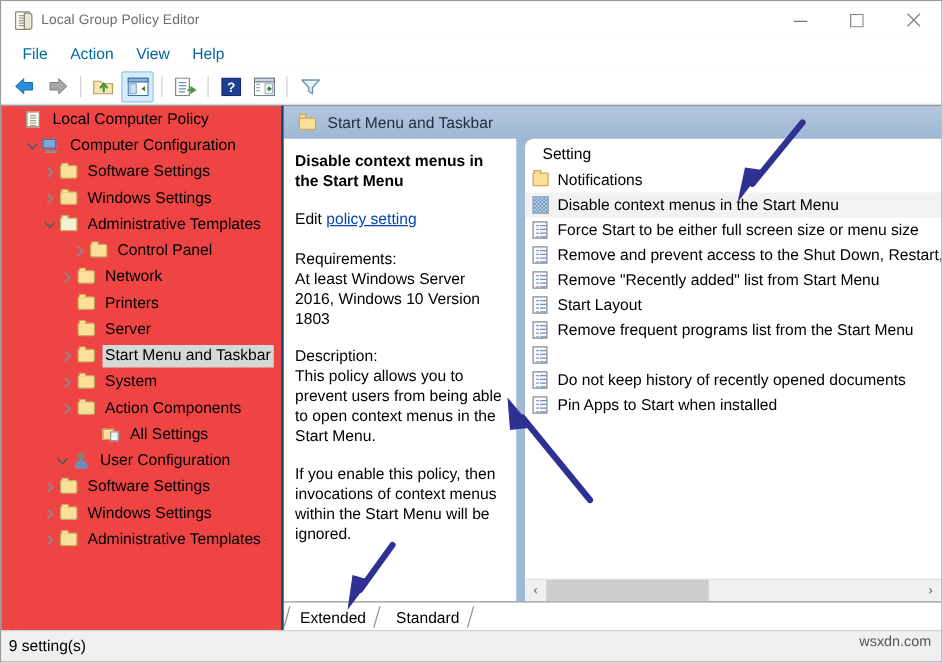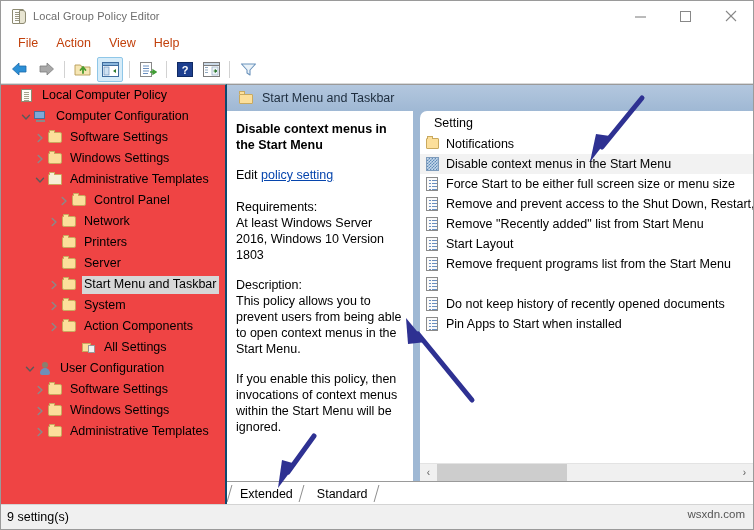--- a/index.html
+++ b/index.html
@@ -81,21 +81,21 @@
     height: 24px;
     display: flex;
     align-items: center;
     padding-left: 8px;
     flex: none;
     background: #ffffff;
   }
   .menu-item {
     padding: 3px 9px;
     font-size: 12.5px;
-    color: #c2410c;
+    color: #0369a1;
   }
 
   
   #toolbar {
     height: 28px;
     display: flex;
     align-items: center;
     padding-left: 6px;
     flex: none;
     background: #ffffff;
@@ -717,21 +717,21 @@
         <div class="tree-row" style="padding-left: 66px;">
           <span class="chev"></span>
           <span class="tree-icon">
             <div class="ico-all">
               <div class="f1"></div>
               <div class="f2"></div>
             </div>
           </span>
           <span class="tree-label">All Settings</span>
         </div>
-        <div class="tree-row" style="padding-left: 22px;">
+        <div class="tree-row" style="padding-left: 22px; margin-left: 20px;">
           <span class="chev">
             <svg width="10" height="10" viewBox="0 0 10 10">
               <path d="M1.5 3.2 L5 7 L8.5 3.2" fill="none" stroke="#5a5a5a" stroke-width="1.4" stroke-linecap="round" stroke-linejoin="round"></path>
             </svg>
           </span>
           <span class="tree-icon">
             <div class="ico-user">
               <div class="head"></div>
               <div class="body"></div>
             </div>

